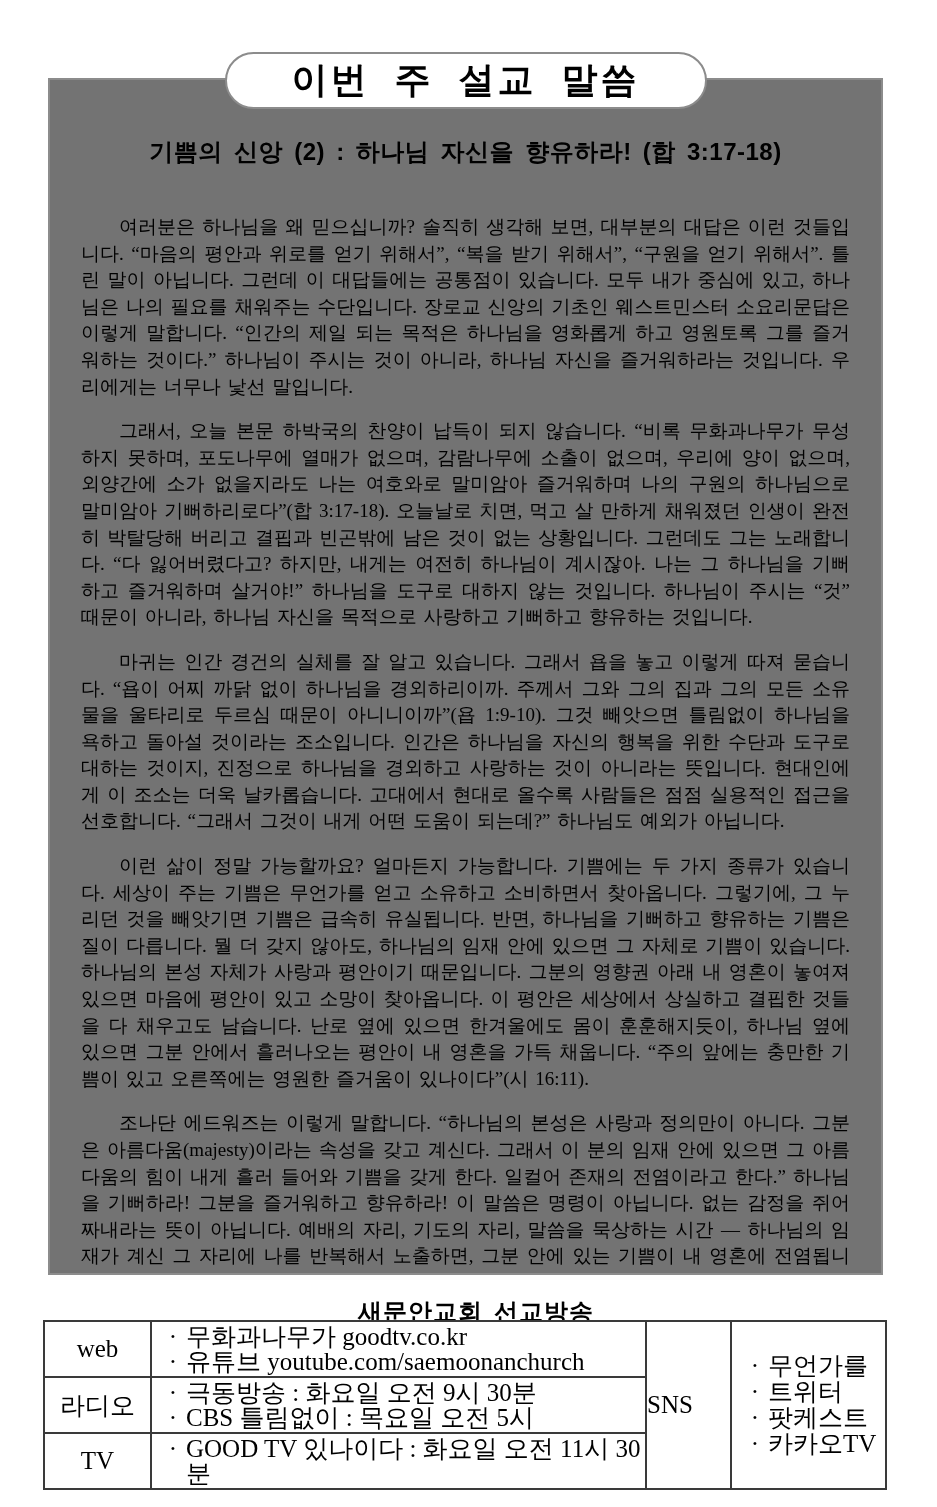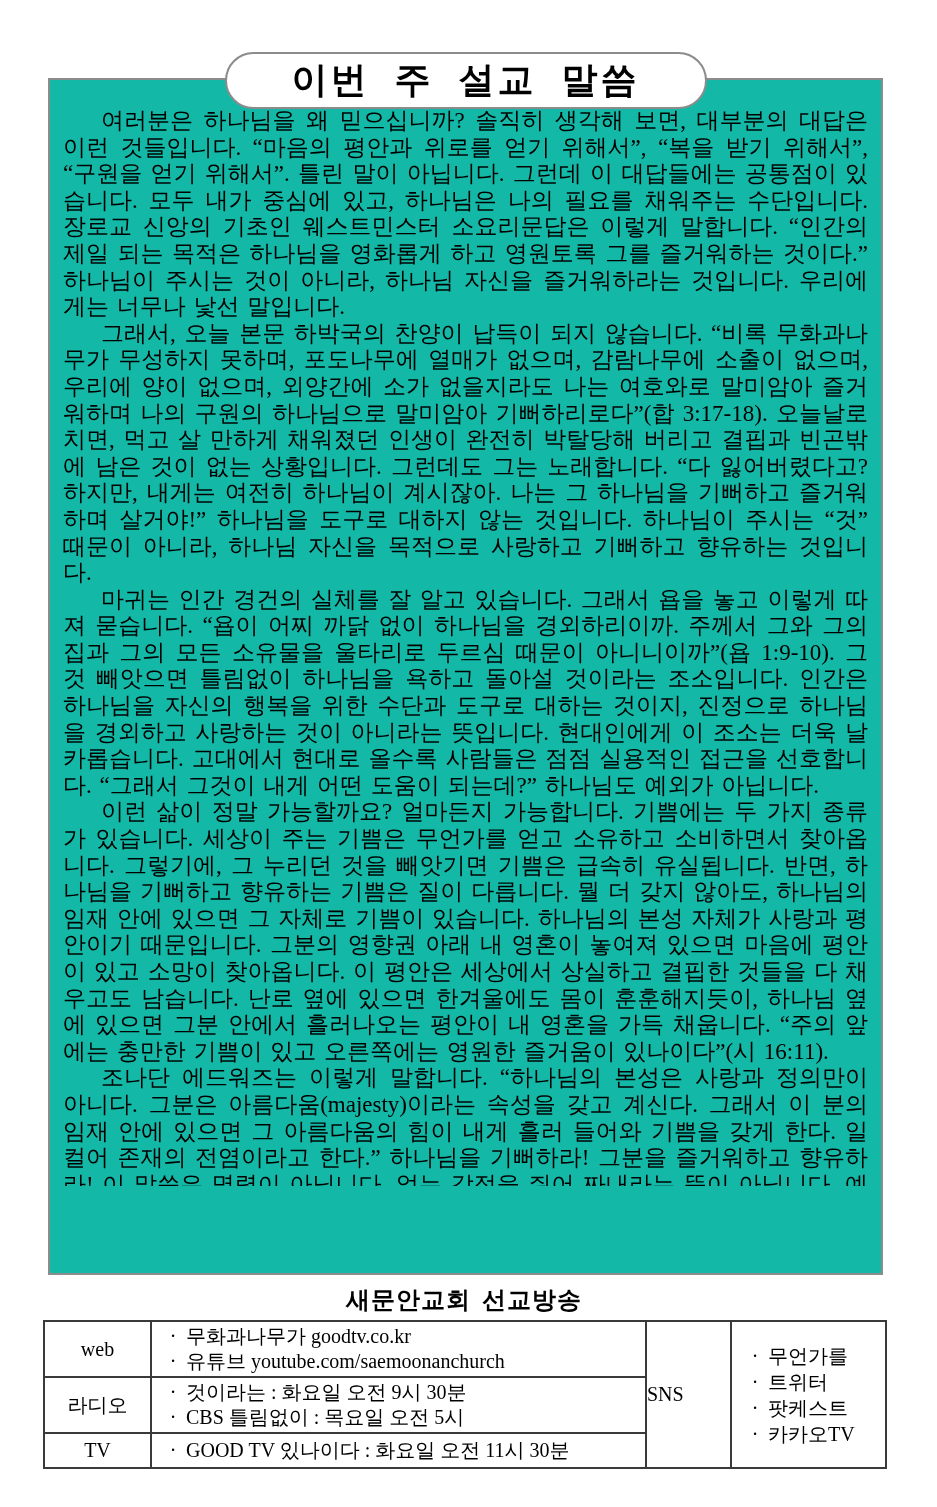--- a/index.html
+++ b/index.html
@@ -12,21 +12,21 @@
     -webkit-font-smoothing: antialiased;
   }
 
   
   .sermon-box {
     position: absolute;
     left: 48px; top: 78px;
     width: 835px; height: 1197px;
     border: 2px solid #8c8c8c;
     box-sizing: border-box;
-    background: #14b8a6;
+    background: #737373;
   }
   .banner-pill {
     position: absolute;
     top: -28px; left: 50%;
     transform: translateX(-50%);
     width: 482px; height: 57px;
     background: #ffffff;
     border: 2px solid #8c8c8c;
     border-radius: 30px;
     display: flex; align-items: center; justify-content: center;
@@ -44,46 +44,46 @@
     font-family: "Liberation Sans", "DejaVu Sans", sans-serif;
     font-size: 24px; font-weight: 700;
     letter-spacing: 0.5px; word-spacing: 4px;
   }
   .sermon-body {
     margin: 28px 13px 0 13px;
     overflow: hidden;
     max-height: 1078px;
   }
   .sermon-body p {
-    margin: 0;
-    font-size: 23px;
+    margin: 18px;
+    font-size: 19px;
     line-height: 26.6px;
     text-align: justify;
     text-indent: 38px;
     word-break: break-all;
     word-spacing: 2px;
   }
 
   
   .broadcast-title {
     position: absolute;
     left: 43px; top: 1284px;
     width: 842px;
-    margin: 0;
+    margin: 12px;
     text-align: center;
     font-size: 24px; font-weight: 700;
     letter-spacing: 1px; word-spacing: 4px;
   }
   table.broadcast-table {
     position: absolute;
     left: 43px; top: 1320px;
     width: 842px;
     border-collapse: collapse;
     table-layout: fixed;
-    font-size: 20px;
+    font-size: 25px;
   }
   .broadcast-table td {
     border: 2px solid #3a3a3a;
     padding: 2px 0;
     vertical-align: middle;
     background: #ffffff;
   }
   .broadcast-table col.c-label { width: 107px; }
   .broadcast-table col.c-content { width: 495px; }
   .broadcast-table col.c-sns { width: 85px; }
@@ -101,20 +101,21 @@
 </style>
 </head>
 <body>
 
 <div class="sermon-box">
 
   <div class="banner-pill">
     <span class="banner-title">이번 주 설교 말씀</span>
   </div>
 
+  <h2 class="sermon-title">기쁨의 신앙 (2) : 하나님 자신을 향유하라! (합 3:17-18)</h2>
 
   <div class="sermon-body">
     <p>여러분은 하나님을 왜 믿으십니까? 솔직히 생각해 보면, 대부분의 대답은 이런 것들입니다. “마음의 평안과 위로를 얻기 위해서”, “복을 받기 위해서”, “구원을 얻기 위해서”. 틀린 말이 아닙니다. 그런데 이 대답들에는 공통점이 있습니다. 모두 내가 중심에 있고, 하나님은 나의 필요를 채워주는 수단입니다. 장로교 신앙의 기초인 웨스트민스터 소요리문답은 이렇게 말합니다. “인간의 제일 되는 목적은 하나님을 영화롭게 하고 영원토록 그를 즐거워하는 것이다.” 하나님이 주시는 것이 아니라, 하나님 자신을 즐거워하라는 것입니다. 우리에게는 너무나 낯선 말입니다.</p>
     <p>그래서, 오늘 본문 하박국의 찬양이 납득이 되지 않습니다. “비록 무화과나무가 무성하지 못하며, 포도나무에 열매가 없으며, 감람나무에 소출이 없으며, 우리에 양이 없으며, 외양간에 소가 없을지라도 나는 여호와로 말미암아 즐거워하며 나의 구원의 하나님으로 말미암아 기뻐하리로다”(합 3:17-18). 오늘날로 치면, 먹고 살 만하게 채워졌던 인생이 완전히 박탈당해 버리고 결핍과 빈곤밖에 남은 것이 없는 상황입니다. 그런데도 그는 노래합니다. “다 잃어버렸다고? 하지만, 내게는 여전히 하나님이 계시잖아. 나는 그 하나님을 기뻐하고 즐거워하며 살거야!” 하나님을 도구로 대하지 않는 것입니다. 하나님이 주시는 “것” 때문이 아니라, 하나님 자신을 목적으로 사랑하고 기뻐하고 향유하는 것입니다.</p>
     <p>마귀는 인간 경건의 실체를 잘 알고 있습니다. 그래서 욥을 놓고 이렇게 따져 묻습니다. “욥이 어찌 까닭 없이 하나님을 경외하리이까. 주께서 그와 그의 집과 그의 모든 소유물을 울타리로 두르심 때문이 아니니이까”(욥 1:9-10). 그것 빼앗으면 틀림없이 하나님을 욕하고 돌아설 것이라는 조소입니다. 인간은 하나님을 자신의 행복을 위한 수단과 도구로 대하는 것이지, 진정으로 하나님을 경외하고 사랑하는 것이 아니라는 뜻입니다. 현대인에게 이 조소는 더욱 날카롭습니다. 고대에서 현대로 올수록 사람들은 점점 실용적인 접근을 선호합니다. “그래서 그것이 내게 어떤 도움이 되는데?” 하나님도 예외가 아닙니다.</p>
     <p>이런 삶이 정말 가능할까요? 얼마든지 가능합니다. 기쁨에는 두 가지 종류가 있습니다. 세상이 주는 기쁨은 무언가를 얻고 소유하고 소비하면서 찾아옵니다. 그렇기에, 그 누리던 것을 빼앗기면 기쁨은 급속히 유실됩니다. 반면, 하나님을 기뻐하고 향유하는 기쁨은 질이 다릅니다. 뭘 더 갖지 않아도, 하나님의 임재 안에 있으면 그 자체로 기쁨이 있습니다. 하나님의 본성 자체가 사랑과 평안이기 때문입니다. 그분의 영향권 아래 내 영혼이 놓여져 있으면 마음에 평안이 있고 소망이 찾아옵니다. 이 평안은 세상에서 상실하고 결핍한 것들을 다 채우고도 남습니다. 난로 옆에 있으면 한겨울에도 몸이 훈훈해지듯이, 하나님 옆에 있으면 그분 안에서 흘러나오는 평안이 내 영혼을 가득 채웁니다. “주의 앞에는 충만한 기쁨이 있고 오른쪽에는 영원한 즐거움이 있나이다”(시 16:11).</p>
     <p>조나단 에드워즈는 이렇게 말합니다. “하나님의 본성은 사랑과 정의만이 아니다. 그분은 아름다움(majesty)이라는 속성을 갖고 계신다. 그래서 이 분의 임재 안에 있으면 그 아름다움의 힘이 내게 흘러 들어와 기쁨을 갖게 한다. 일컬어 존재의 전염이라고 한다.” 하나님을 기뻐하라! 그분을 즐거워하고 향유하라! 이 말씀은 명령이 아닙니다. 없는 감정을 쥐어 짜내라는 뜻이 아닙니다. 예배의 자리, 기도의 자리, 말씀을 묵상하는 시간 — 하나님의 임재가 계신 그 자리에 나를 반복해서 노출하면, 그분 안에 있는 기쁨이 내 영혼에 전염됩니다. 이렇게 들어온 기쁨은 점점 확산되어 마침내 충만하게 됩니다. “여호와로 인하여 기뻐하는 것이 너희의 힘이니라”(느 8:10). 하나님을 기뻐하라! 그분을 즐거워하고 향유하라! 이것이 너희의 힘이니라! 이 신비를 맘껏 누리는 복된 성도들 되시기를 축복합니다.</p>
   </div>
 </div>
 
@@ -158,21 +159,21 @@
           <span class="bullet">·</span>
           <span>카카오TV</span>
         </div>
       </td>
     </tr>
     <tr class="row-radio">
       <td class="cell-label">라디오</td>
       <td class="cell-content">
         <div class="item-line">
           <span class="bullet">·</span>
-          <span>것이라는 : 화요일 오전 9시 30분</span>
+          <span>극동방송 : 화요일 오전 9시 30분</span>
         </div>
         <div class="item-line">
           <span class="bullet">·</span>
           <span>CBS 틀림없이 : 목요일 오전 5시</span>
         </div>
       </td>
     </tr>
     <tr class="row-tv">
       <td class="cell-label">TV</td>
       <td class="cell-content">

